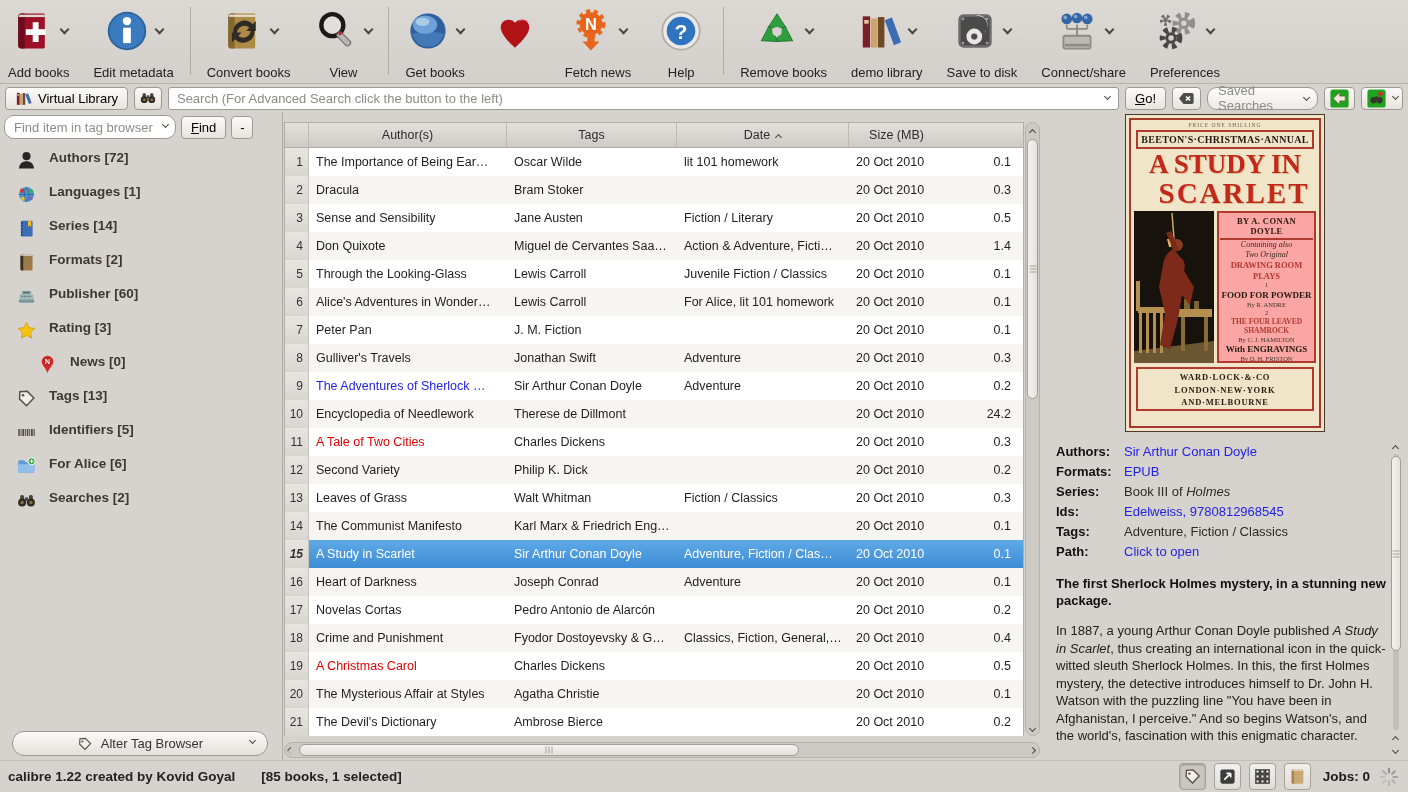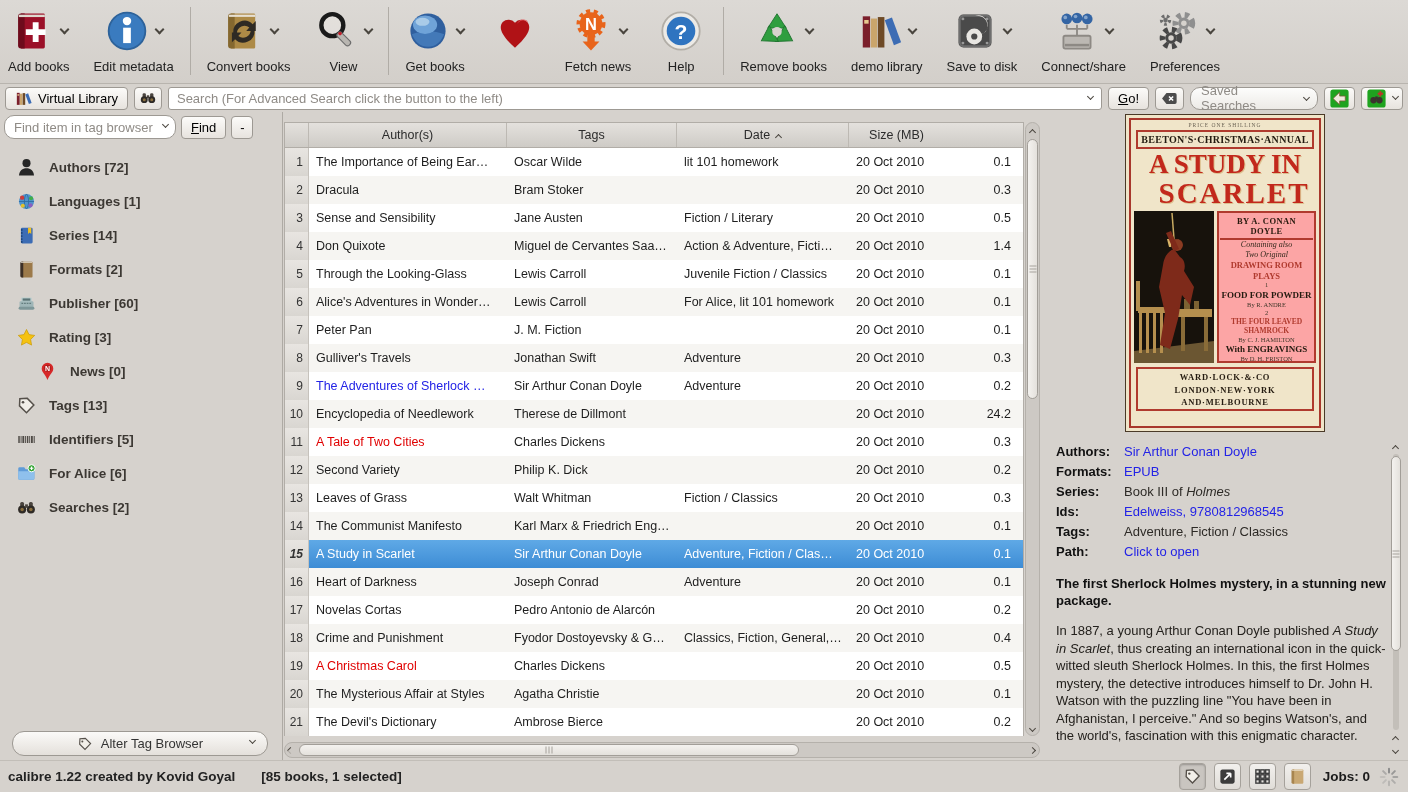--- a/index.html
+++ b/index.html
@@ -8,21 +8,21 @@
   .app{position:relative;width:1408px;height:792px}
 
   
   .toolbar{position:absolute;top:0;left:0;right:0;height:84px;display:flex;align-items:flex-start;
     padding:4px 8px 0;gap:24px;background:linear-gradient(#dcd9d5,#d3cfca);border-bottom:1px solid #b8b4ae}
   .tbtn{display:flex;flex-direction:column;align-items:center;min-width:52px;cursor:default}
   .tbtn .irow{display:flex;align-items:center;gap:7px;height:54px}
   .icon{display:inline-flex}
   .icon svg{width:100%;height:100%}
   .ticon{width:44px;height:44px}
-  .tlabel{font-size:13px;color:#222;white-space:nowrap;margin-top:1px}
+  .tlabel{font-size:13px;color:#222;white-space:nowrap;margin-top:7px}
   .tsep{width:1px;align-self:stretch;background:#b0aca6;margin:3px -8px 8px}
   .chev{display:inline-block;width:7px;height:7px;border-right:2px solid #4a463f;border-bottom:2px solid #4a463f}
   .chev.right{transform:rotate(-45deg)}
   .chev.down{transform:rotate(45deg);margin-top:-3px}
   .chev.up{transform:rotate(-135deg);margin-top:4px}
   .chev.left{transform:rotate(135deg)}
   .chev.sm{width:5px;height:5px;border-width:1.6px}
 
   
   .searchrow{position:absolute;top:84px;left:0;right:0;height:28px;display:flex;align-items:center;gap:6px;padding:0 5px}
@@ -42,21 +42,21 @@
   .mn::first-letter{text-decoration:underline}
 
   
   .main{position:absolute;top:112px;left:0;right:0;bottom:32px}
   .left{position:absolute;left:0;top:0;bottom:0;width:283px;border-right:1px solid #aeaaa4}
   .findrow{display:flex;gap:5px;align-items:center;padding:2px 4px;height:30px}
   .find-input{width:172px;height:24px;border:1px solid #9d9993;border-radius:10px;background:#fff;
     padding:0 20px 0 9px;font-size:13px;font-family:inherit;color:#555}
   .find-input::placeholder{color:#8f8b86}
   .taglist{position:absolute;top:34px;left:0;right:0;bottom:34px;overflow:hidden;padding-top:4px}
-  .titem{display:flex;align-items:center;height:34px;padding-left:16px;gap:0}
+  .titem{display:flex;align-items:flex-start;height:34px;padding-left:16px;gap:0}
   .titem .chev-space{width:21px}
   .tlicon{width:21px;height:21px;margin-right:12px}
   .tilabel{font-weight:bold;color:#3c3833;font-size:13.5px}
   .alterbtn{position:absolute;bottom:4px;left:12px;right:14px;height:25px;border:1px solid #9d9993;border-radius:12px;
     background:linear-gradient(#fbfaf8,#e4e0db);display:flex;align-items:center;justify-content:center;gap:8px;font-size:13px;color:#333}
   .alterbtn .icon{width:16px;height:16px}
   .alterbtn .chev{position:absolute;right:12px;top:9px}
 
   
   .center{position:absolute;left:284px;top:0;width:756px;bottom:0}
@@ -393,21 +393,21 @@
       <span class="mn">Go!</span>
     </button>
     <button class="btn sq">
       <span class="icon" style="width:19px;height:19px">
           <svg viewBox="0 0 24 24">
             <path d="M8.2 5h10.6a2.2 2.2 0 0 1 2.2 2.2v9.6a2.2 2.2 0 0 1-2.2 2.2H8.2L2.6 12z" fill="#4c4c4c"></path>
             <path d="M11.4 9.4l5.2 5.2M16.6 9.4l-5.2 5.2" stroke="#fff" stroke-width="1.9"></path>
           </svg>
         </span>
     </button>
-    <span class="combo" style="width:128px">
+    <span class="combo" style="width:111px">
       <span>Saved Searches</span>
       <span class="chev sm down combo-arrow"></span>
     </span>
     <button class="btn sq">
       <span class="icon" style="width:21px;height:21px">
           <svg viewBox="0 0 24 24">
             <rect x="1.6" y="1.6" width="20.8" height="20.8" rx="3" fill="#1fa31f"></rect>
             <path d="M12.2 4.8v4.4h6.4v5.6h-6.4v4.4L4.6 12z" fill="#efe9dd" stroke="#7a5a34" stroke-width=".9"></path>
           </svg>
         </span>

